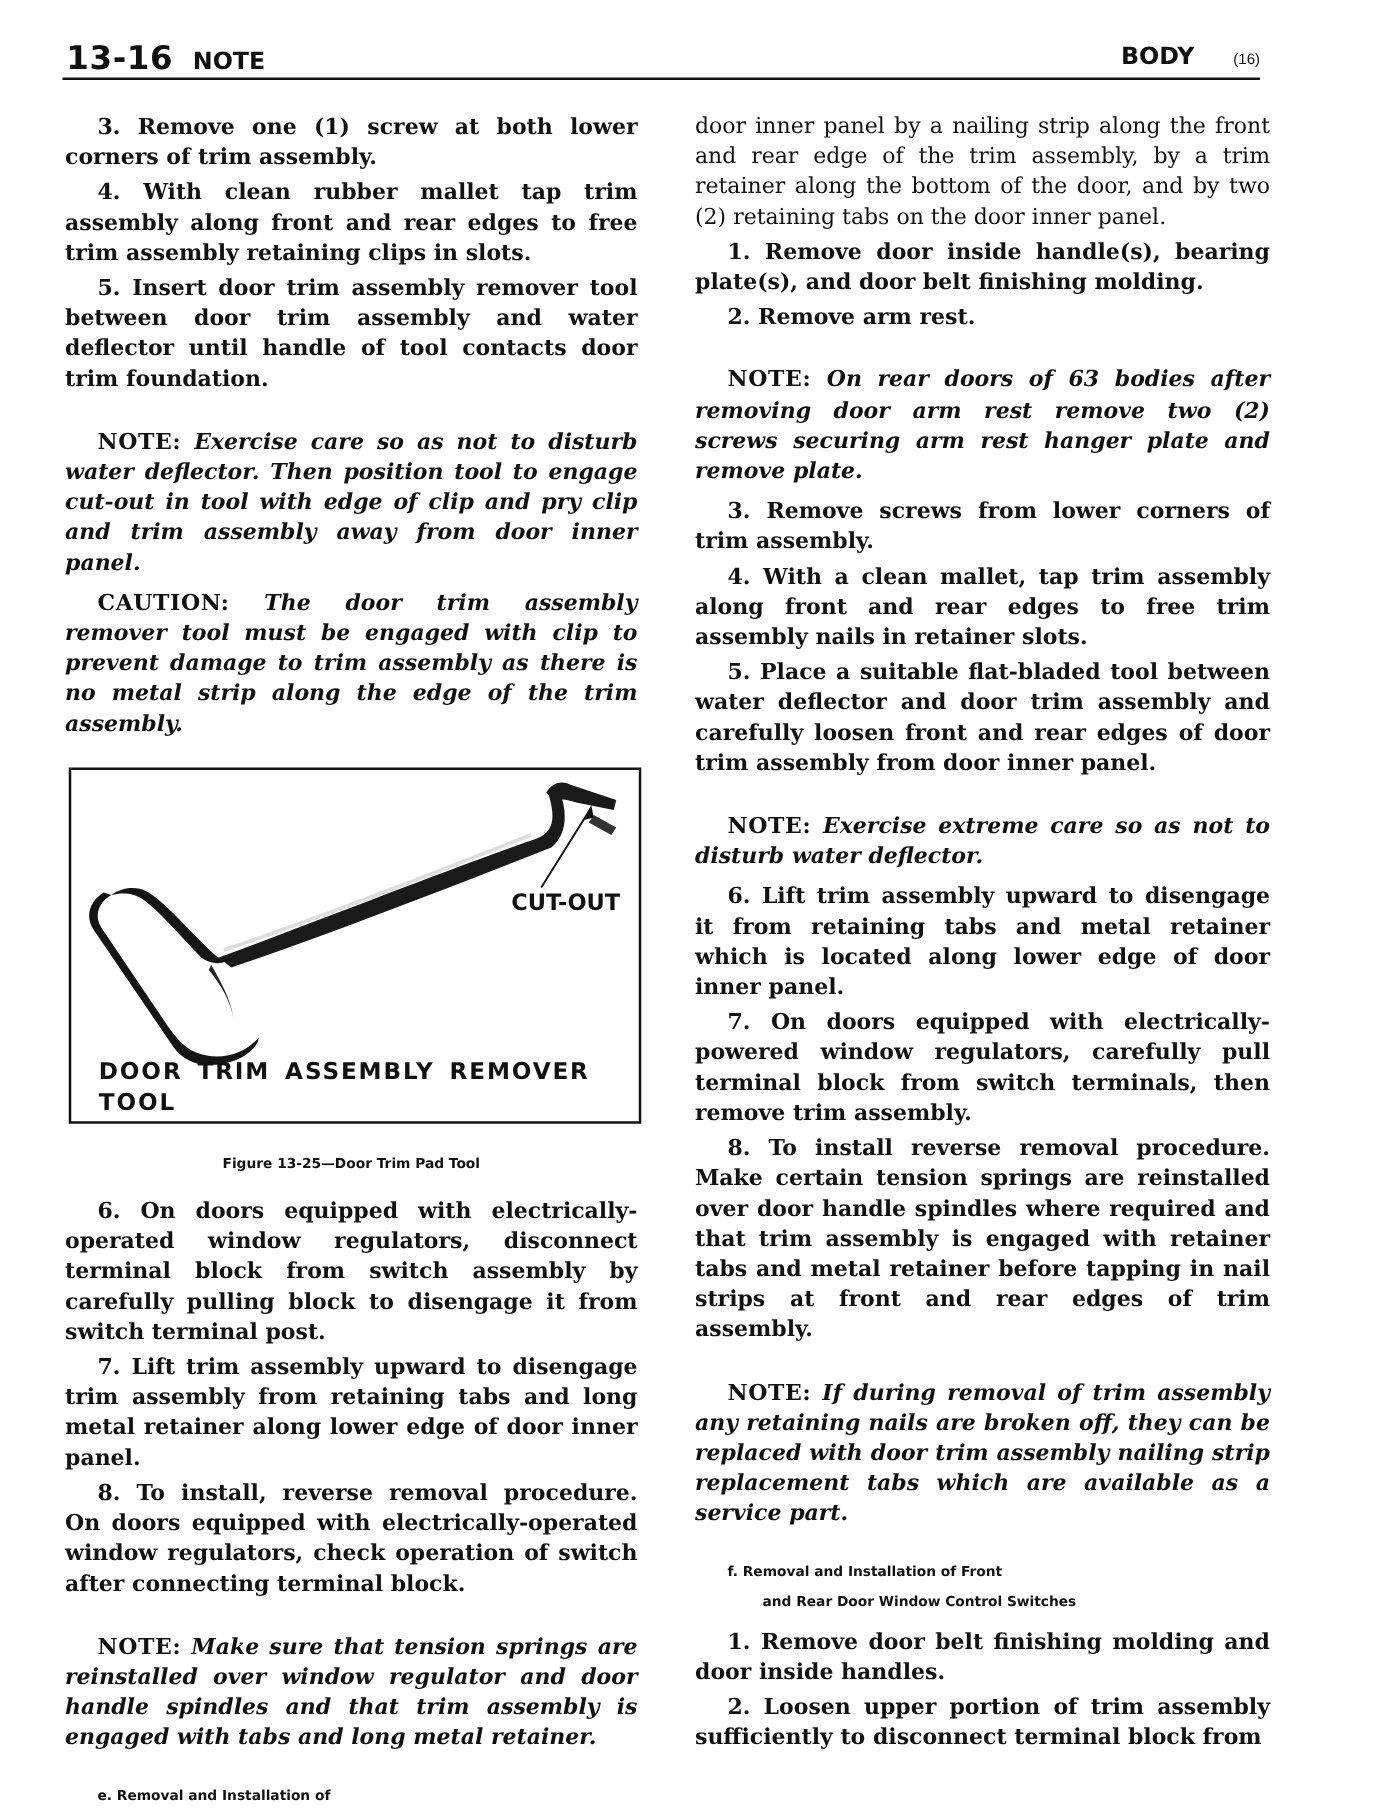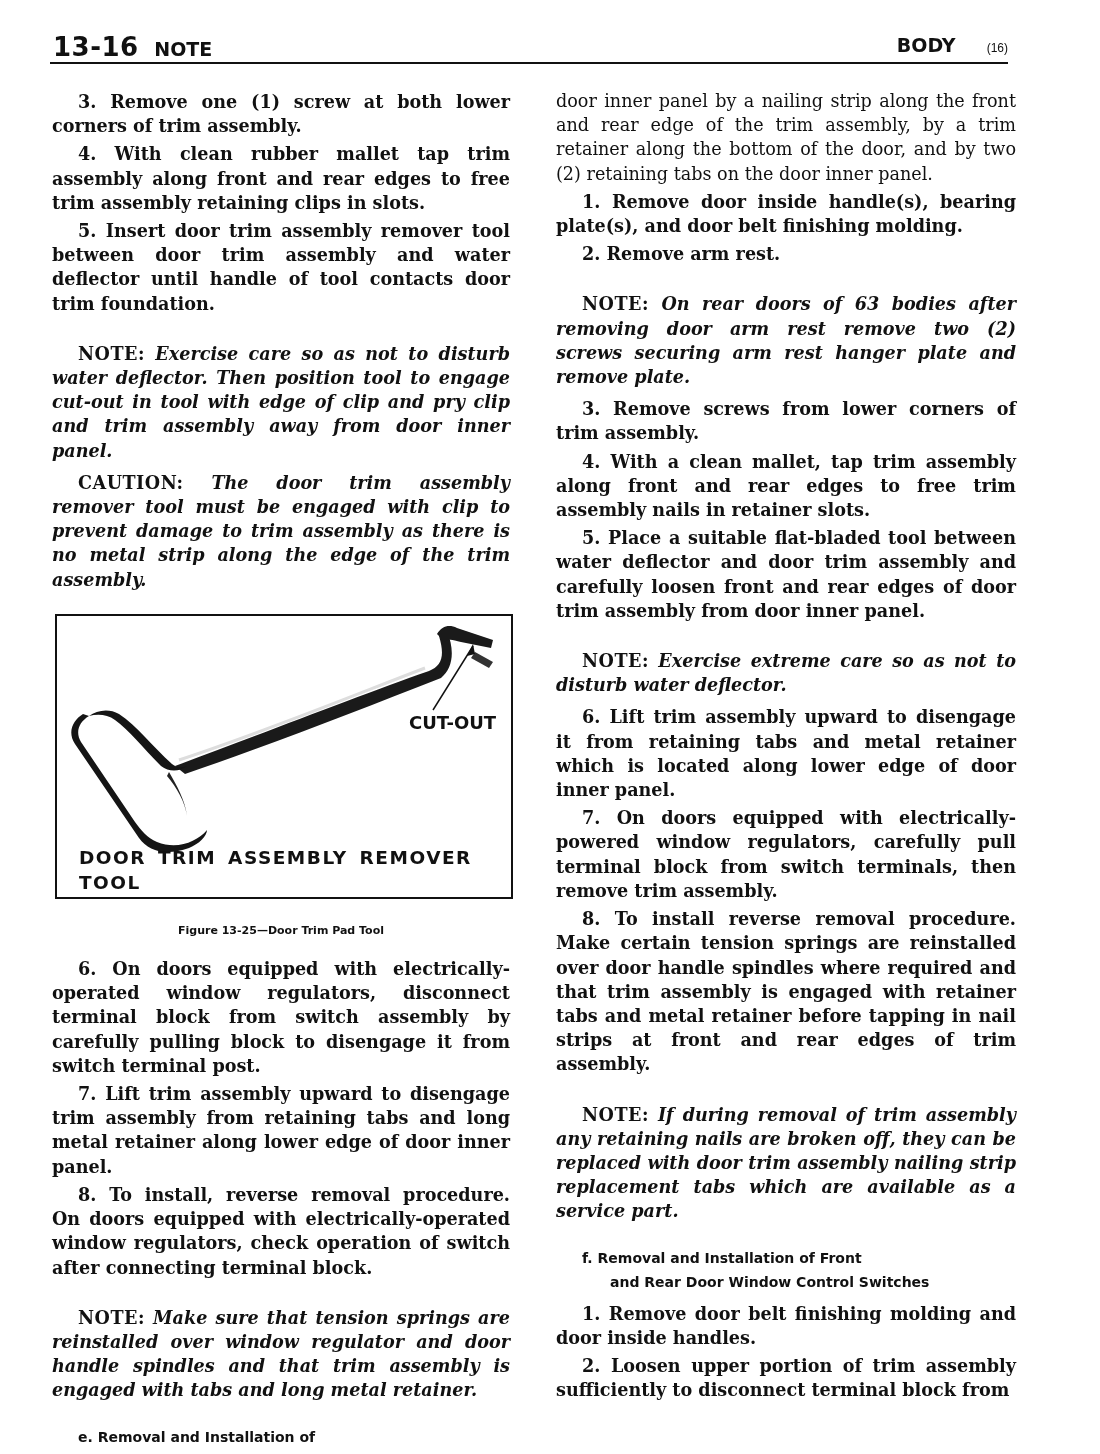--- a/index.html
+++ b/index.html
@@ -22,21 +22,21 @@
   p.note { margin-top:26px; margin-bottom:8px; }
   .lbl { font-style:normal; letter-spacing:0.5px; }
   .it { font-style:italic; }
 
   .figure { position:relative; width:458px; height:285px; border:2px solid #111; margin:22px 0 0 3px; box-sizing:border-box; background:#fff; }
   .figure svg { position:absolute; left:0; top:0; }
   .fig-cutout { position:absolute; left:352px; top:95px; font-family:"DejaVu Sans", sans-serif; font-weight:bold; font-size:18px;text-align:center; }
   .fig-tool-label { position:absolute; left:22px; bottom:2px; font-family:"DejaVu Sans", sans-serif; font-weight:bold; font-size:18.5px; letter-spacing:1.5px; word-spacing:4px; }
   .caption { text-align:center; font-family:"DejaVu Sans", sans-serif; font-weight:bold; font-size:11px; margin:20px 0 14px 0; }
 
-  .sec-head { font-family:"DejaVu Sans", sans-serif; font-weight:bold; font-size:14px; line-height:24px; margin:22px 0 8px 26px; }
+  .sec-head { font-family:"DejaVu Sans", sans-serif; font-weight:bold; font-size:11px; line-height:24px; margin:22px 0 8px 26px; }
   .sec-head .l2 { display:block; padding-left:28px; }
 </style>
 </head>
 <body>
 
 <div class="page">
 
   <div class="header">
     <div class="hdr-left">
       <span class="hdr-num">13-16</span>

